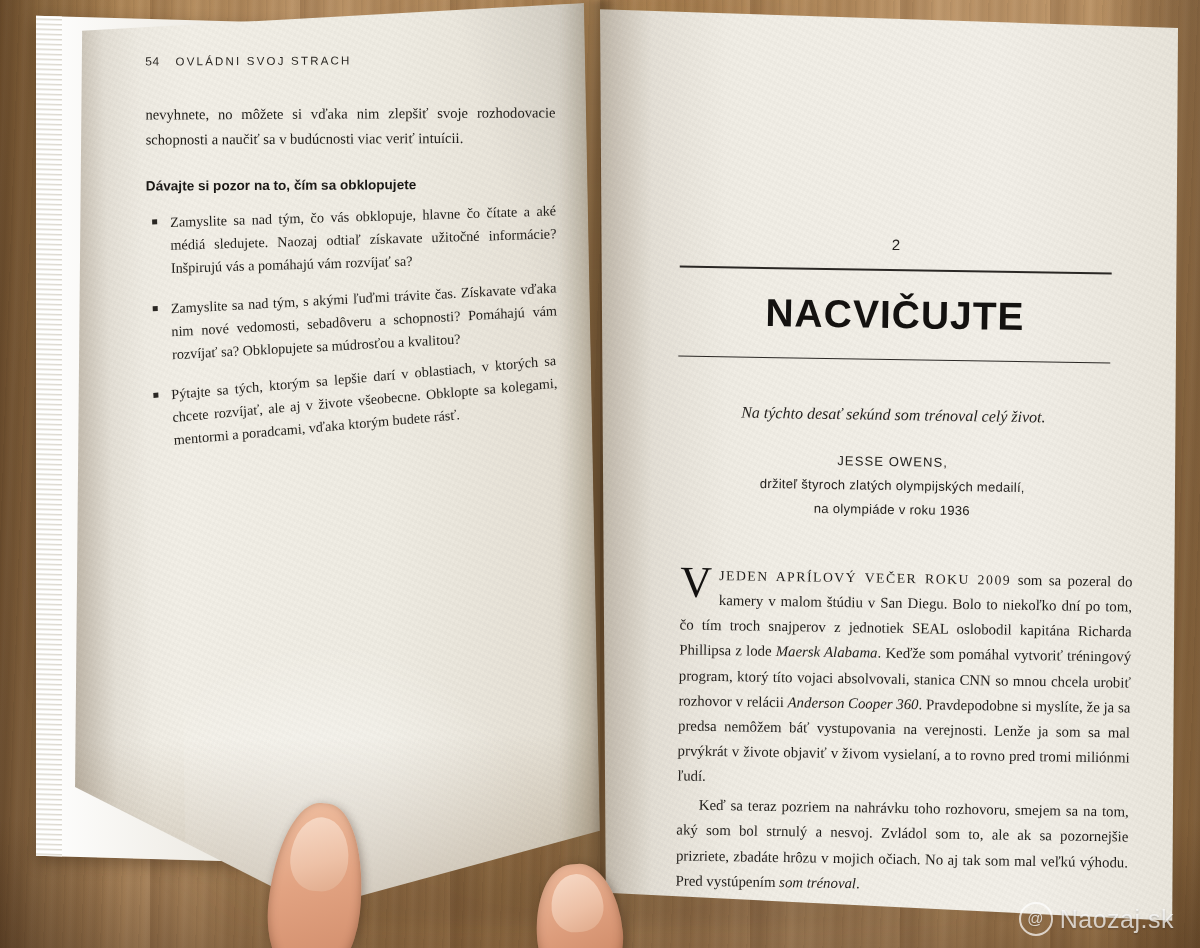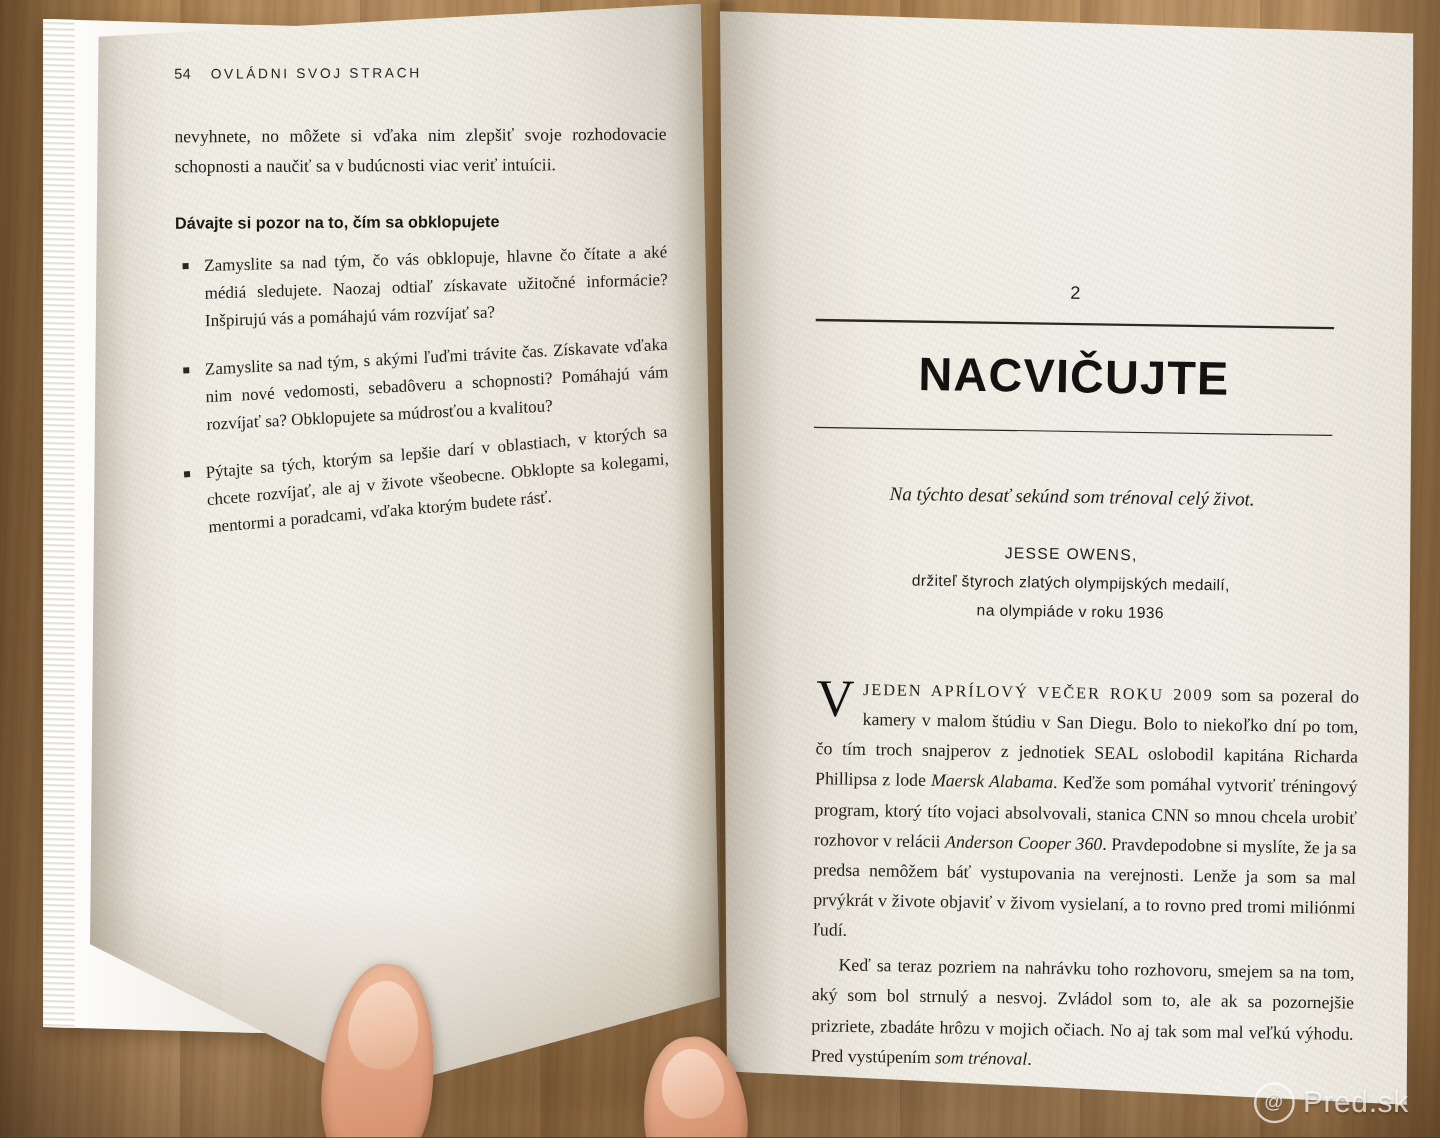--- a/index.html
+++ b/index.html
@@ -399,16 +399,16 @@
     <div class="finger f1">
       <div class="nail"></div>
     </div>
     <div class="finger f2">
       <div class="nail small"></div>
     </div>
   </div>
 
   <div class="watermark">
     <span class="mark">@</span>
-    <span>Pred.sk</span>
+    <span>Naozaj.sk</span>
   </div>
 
 </div>
 
 </body></html>

